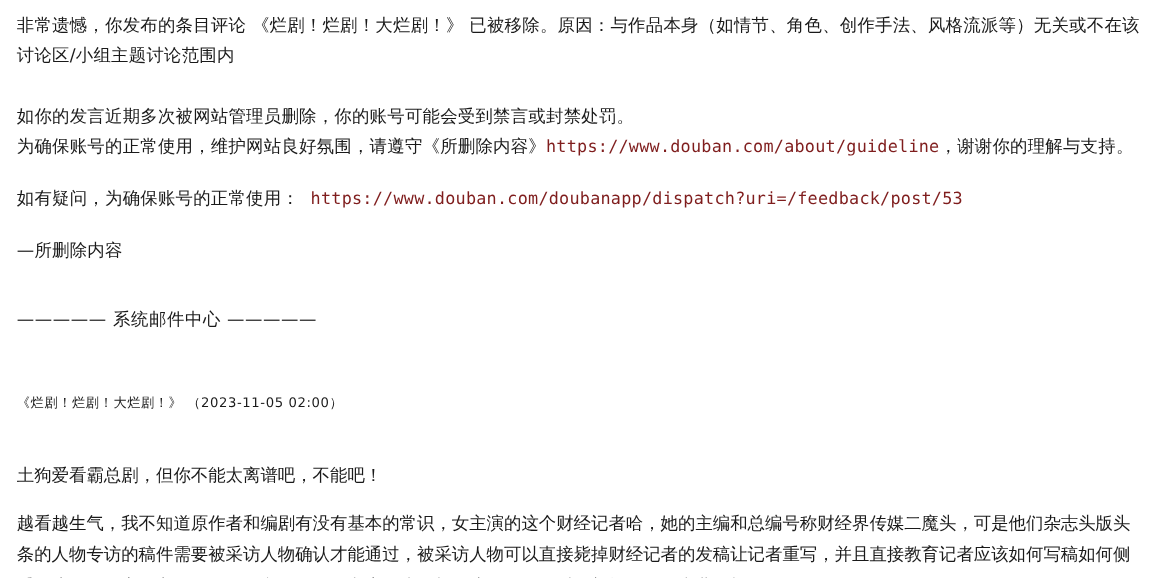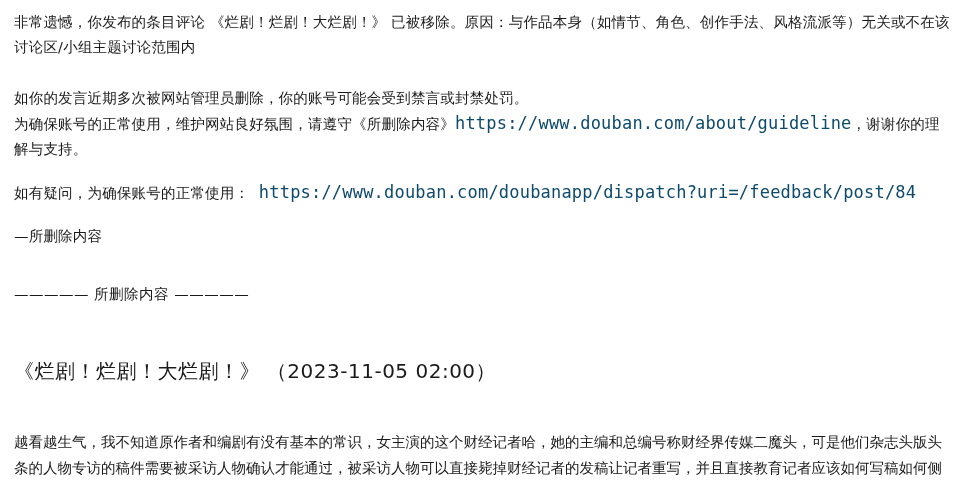--- a/index.html
+++ b/index.html
@@ -29,63 +29,64 @@
   .gap-lg { height: 26px; }
   .gap-md { height: 18px; }
   .gap-sm { height: 10px; }
   .block-tight .para { margin: 0; }
   .sep {
     font-size: 14.5px;
     line-height: 25px;
     letter-spacing: 0.5px;
   }
   .quoted-title {
-    font-size: 20px;
+    font-size: 11px;
     line-height: 25px;
     letter-spacing: 0.5px;
   }
   .body-text {
     font-size: 14.5px;
     line-height: 26px;
     word-break: break-all;
   }
   .inline-link {
     font-family: "DejaVu Sans Mono", "Liberation Mono", monospace;
-    font-size: 17px;
-    color: #0c4a6e;
+    font-size: 14px;
+    color: #7f1d1d;
     text-decoration: none;
   }
 </style>
 </head>
 <body>
 
 <div class="page">
 
   <p class="para">非常遗憾，你发布的条目评论 《烂剧！烂剧！大烂剧！》 已被移除。原因：与作品本身（如情节、角色、创作手法、风格流派等）无关或不在该讨论区/小组主题讨论范围内</p>
 
   <div class="gap-lg"></div>
 
   <div class="block-tight">
     <p class="para">如你的发言近期多次被网站管理员删除，你的账号可能会受到禁言或封禁处罚。</p>
     <p class="para"><span>为确保账号的正常使用，维护网站良好氛围，请遵守《所删除内容》</span><a class="inline-link" href="#">https://www.douban.com/about/guideline</a><span>，谢谢你的理解与支持。</span></p>
   </div>
 
   <div class="gap-md"></div>
 
-  <p class="para"><span>如有疑问，为确保账号的正常使用：</span>&nbsp;&nbsp;<a class="inline-link" href="#">https://www.douban.com/doubanapp/dispatch?uri=/feedback/post/84</a></p>
+  <p class="para"><span>如有疑问，为确保账号的正常使用：</span>&nbsp;&nbsp;<a class="inline-link" href="#">https://www.douban.com/doubanapp/dispatch?uri=/feedback/post/53</a></p>
 
   <div class="gap-md"></div>
 
   <p class="para">—所删除内容</p>
 
   <div class="gap-md"></div>
 
-  <p class="sep">—————  所删除内容  —————</p>
+  <p class="sep">—————  系统邮件中心  —————</p>
 
   <div class="gap-md"></div>
 
   <p class="quoted-title">《烂剧！烂剧！大烂剧！》 （2023-11-05 02:00）</p>
 
   <div class="gap-sm"></div>
 
+  <p class="body-text">土狗爱看霸总剧，但你不能太离谱吧，不能吧！</p>
   <p class="body-text">越看越生气，我不知道原作者和编剧有没有基本的常识，女主演的这个财经记者哈，她的主编和总编号称财经界传媒二魔头，可是他们杂志头版头条的人物专访的稿件需要被采访人物确认才能通过，被采访人物可以直接毙掉财经记者的发稿让记者重写，并且直接教育记者应该如何写稿如何侧重，这是给人家甲方捧臭脚的软文，是正经杂志的边角料，这不是正经财经新闻会干的事儿，望周知。</p>
 
 </div>
 
 </body></html>

